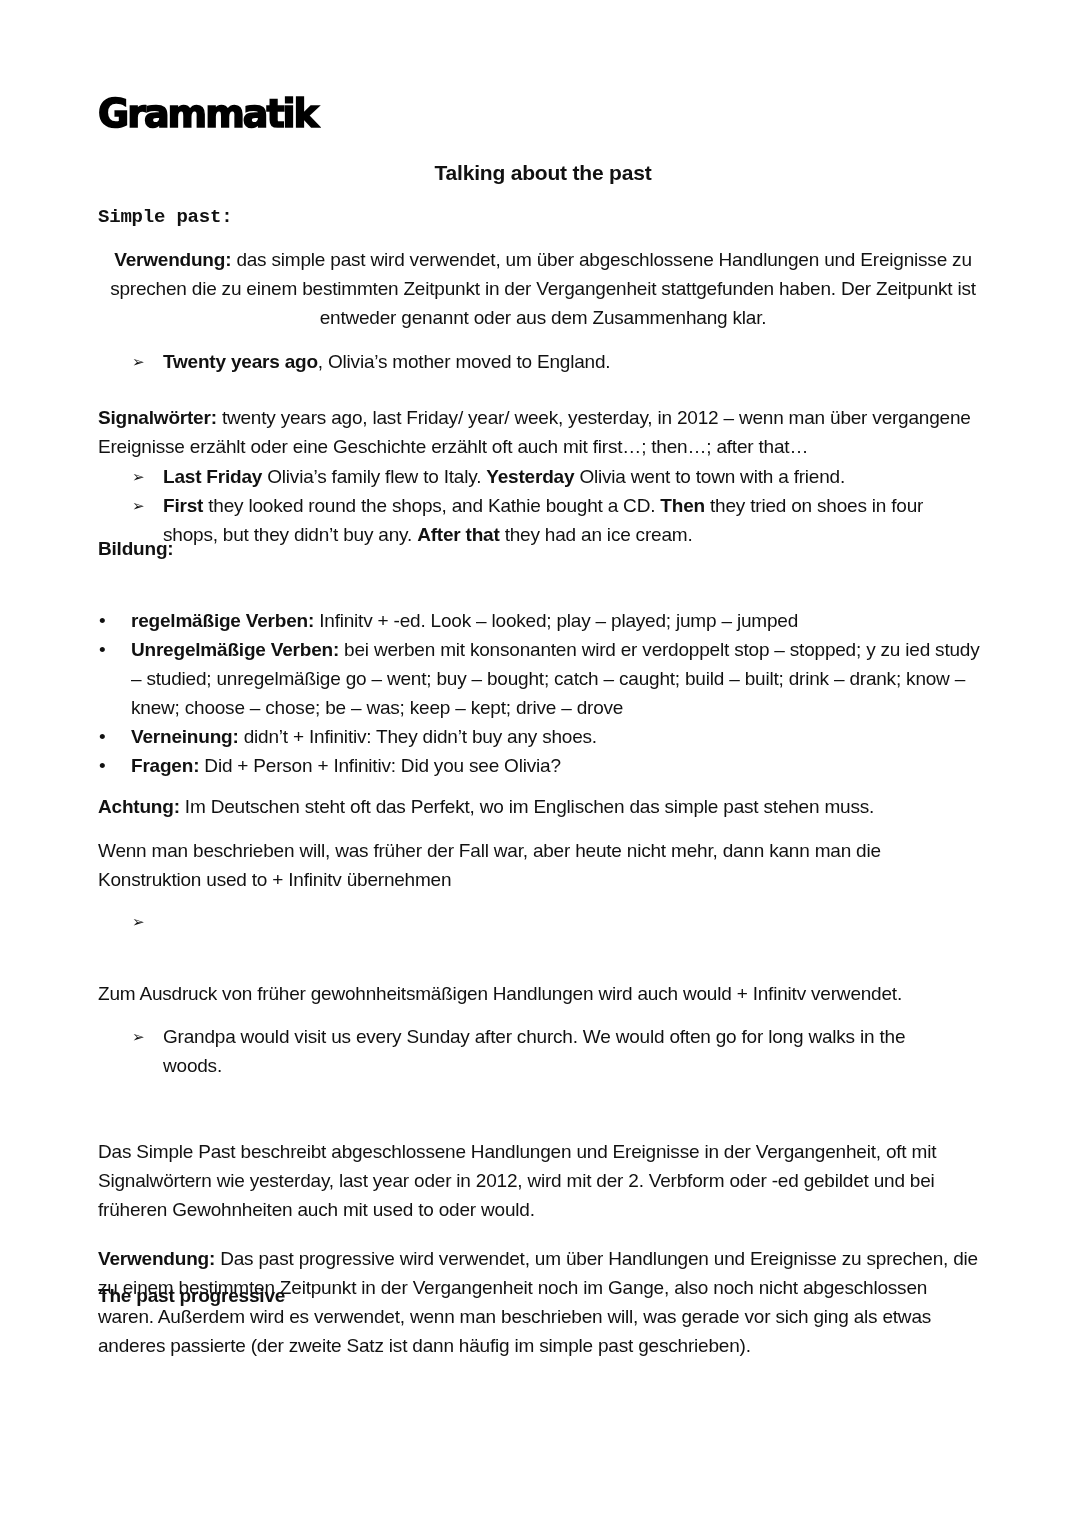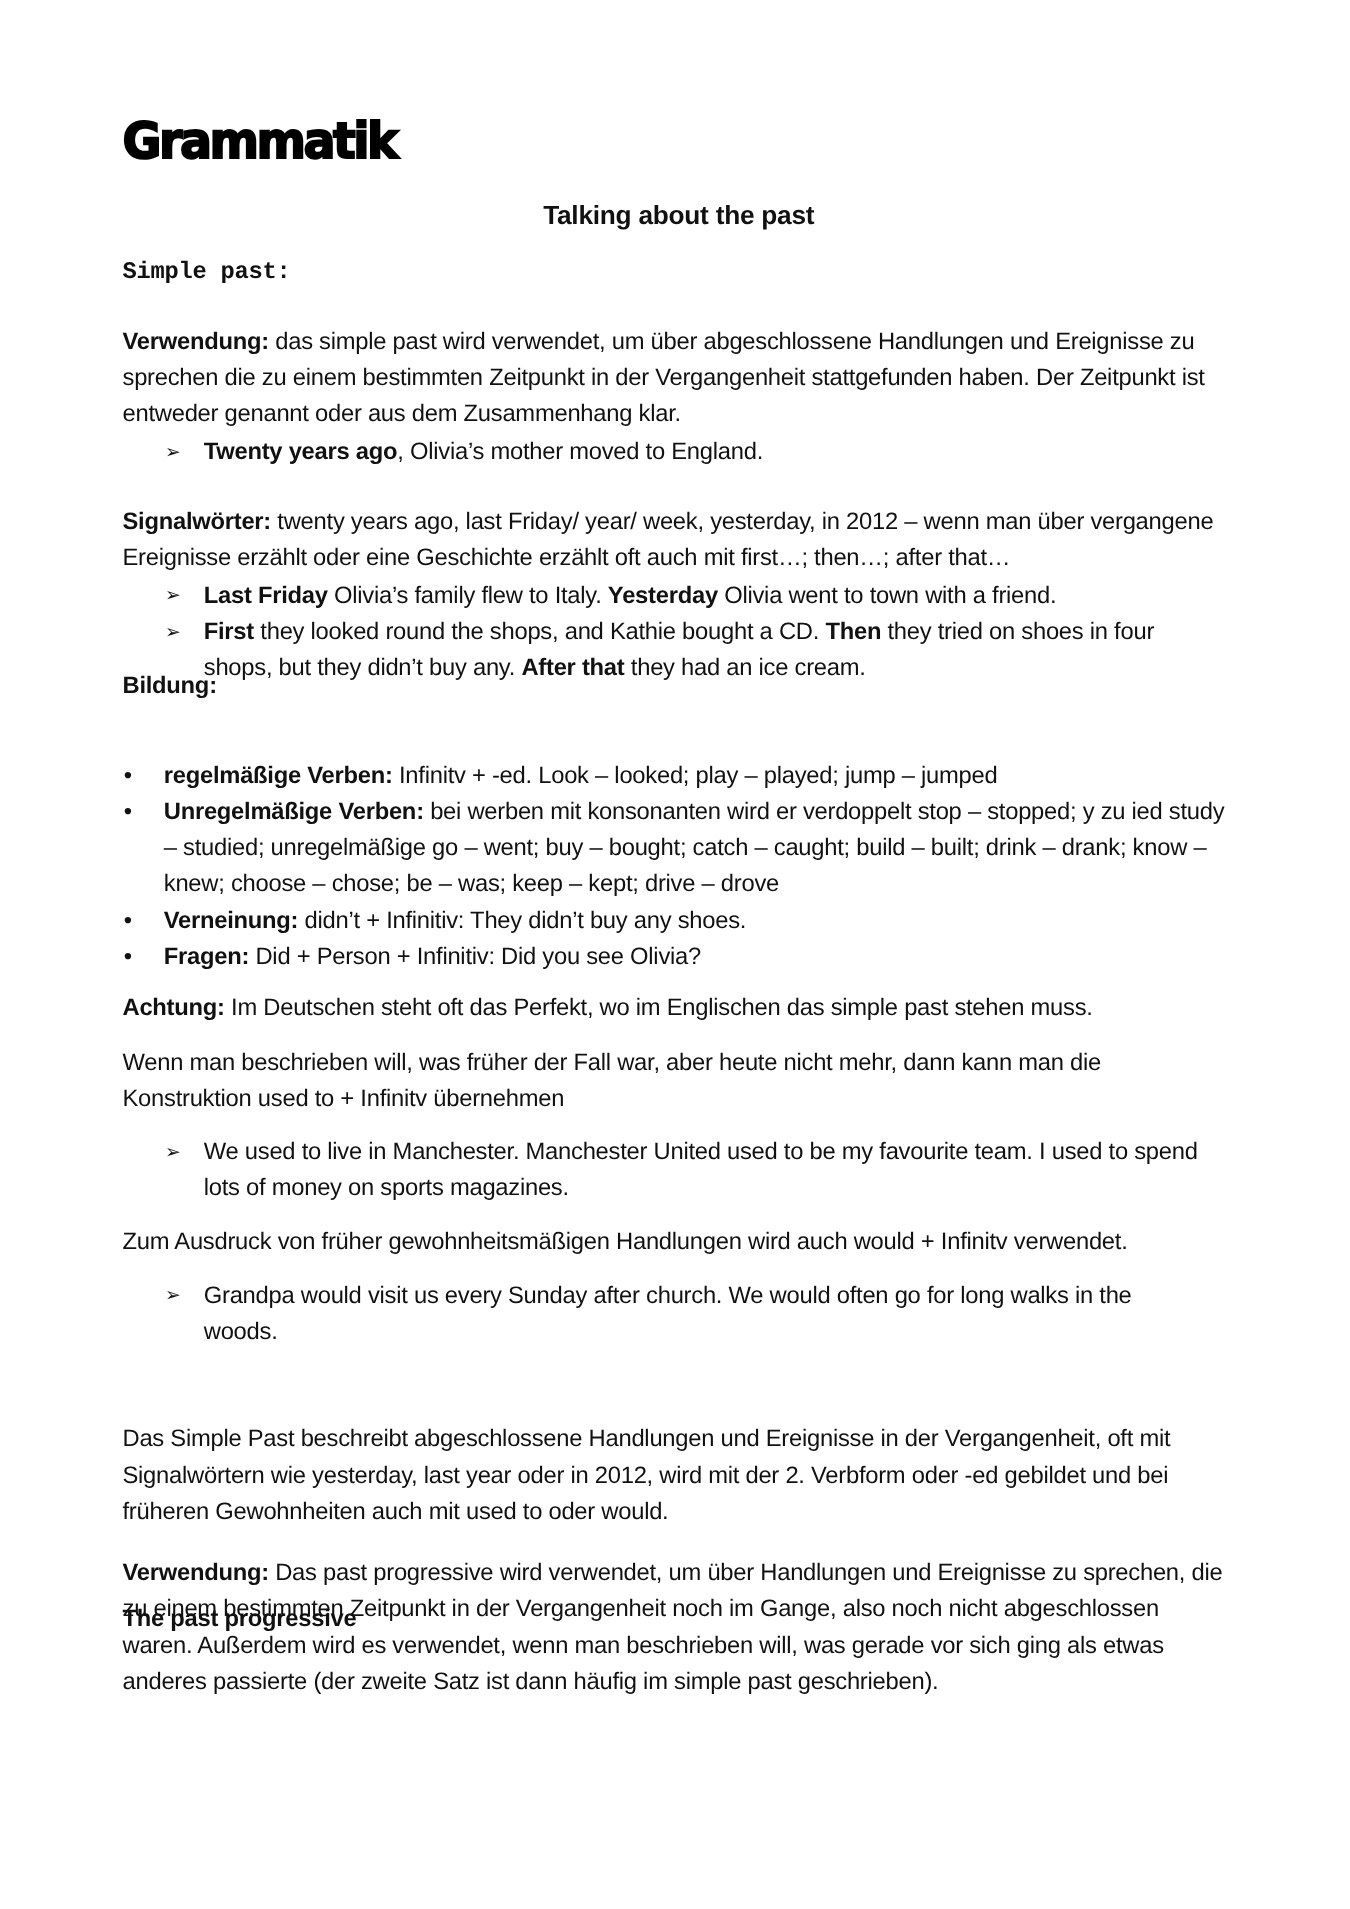--- a/index.html
+++ b/index.html
@@ -30,21 +30,21 @@
 <body>
 
 <div class="page">
 
   <div class="title">Grammatik</div>
 
   <div class="blk h2" style="top:158px;text-align:center;">Talking about the past</div>
 
   <div class="blk h3" style="top:203px;font-family:Liberation Mono, monospace;">Simple past:</div>
 
-  <div class="blk" style="top:259px;">
+  <div class="blk" style="top:245px;text-align:center;">
     <b>Verwendung:</b><span> das simple past wird verwendet, um über abgeschlossene Handlungen und Ereignisse zu sprechen die zu einem bestimmten Zeitpunkt in der Vergangenheit stattgefunden haben. Der Zeitpunkt ist entweder genannt oder aus dem Zusammenhang klar.</span>
   </div>
 
   <div class="arrow-list" style="top:347px;">
     <div class="arrow-item">
       <span class="mk">➢</span>
       <b>Twenty years ago</b><span>, Olivia’s mother moved to England.</span>
     </div>
   </div>
 
@@ -86,21 +86,20 @@
 
   <div class="blk" style="top:792px;">
     <b>Achtung:</b><span> Im Deutschen steht oft das Perfekt, wo im Englischen das simple past stehen muss.</span>
   </div>
 
   <div class="blk" style="top:836px;">Wenn man beschrieben will, was früher der Fall war, aber heute nicht mehr, dann kann man die Konstruktion used to + Infinitv übernehmen</div>
 
   <div class="arrow-list" style="top:907px;">
     <div class="arrow-item">
       <span class="mk">➢</span>
-      <span>We used to live in Manchester. Manchester United used to be my favourite team. I used to spend lots of money on sports magazines.</span>
     </div>
   </div>
 
   <div class="blk" style="top:979px;">Zum Ausdruck von früher gewohnheitsmäßigen Handlungen wird auch would + Infinitv verwendet.</div>
 
   <div class="arrow-list" style="top:1022px;">
     <div class="arrow-item">
       <span class="mk">➢</span>
       <span>Grandpa would visit us every Sunday after church. We would often go for long walks in the woods.</span>
     </div>

